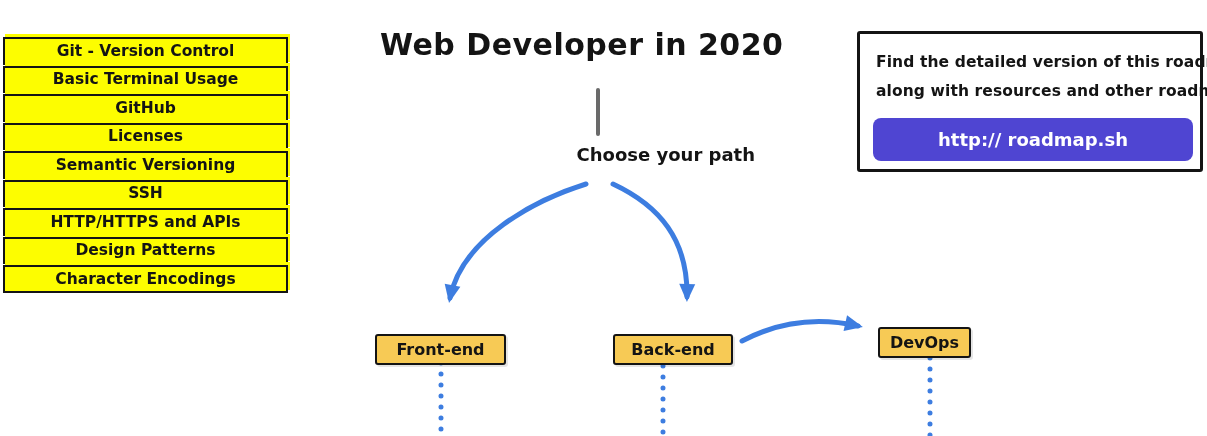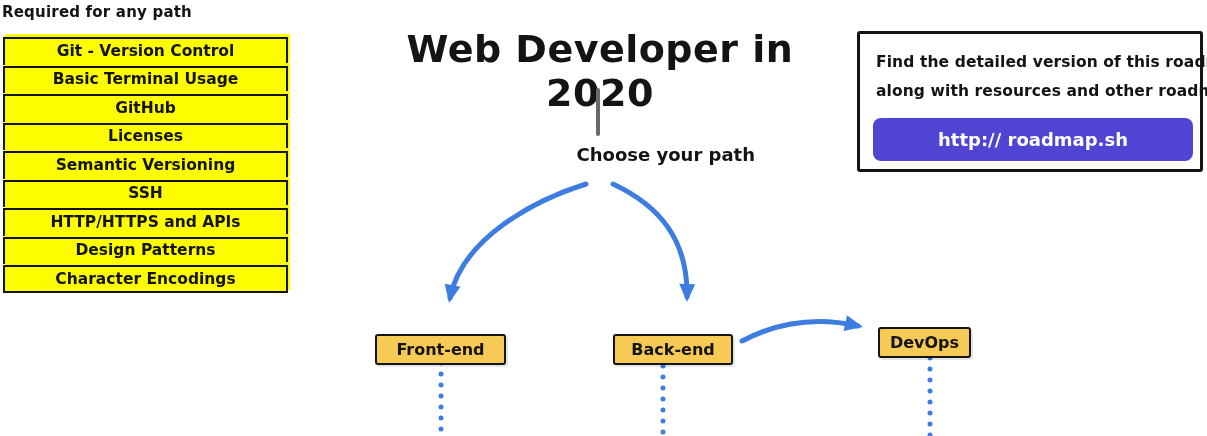--- a/index.html
+++ b/index.html
@@ -35,21 +35,21 @@
     background:var(--yellow);
     border:2px solid var(--ink);
     box-shadow:2px -3px 0 0 var(--yellow);
     display:flex;align-items:center;justify-content:center;
     font-size:15.5px;font-weight:bold;
     cursor:pointer;
   }
   
   .page-title{
     position:absolute;left:380px;top:27px;width:440px;
-    text-align:center;font-size:38px;font-weight:bold;letter-spacing:.5px;
+    font-size:30px;font-weight:bold;letter-spacing:.5px;
   }
   .title-stem{
     position:absolute;left:596px;top:88px;width:4px;height:48px;
     background:var(--gray-line);border-radius:2px;
   }
   .choose-path{
     position:absolute;left:455px;top:144px;width:300px;
     text-align:right;font-size:18px;font-weight:bold;
   }
   .node-box{
@@ -115,21 +115,20 @@
       </marker>
     </defs>
     <path class="arrow-path" marker-end="url(#ah)" d="M586,184 C535,200 462,238 450,298"></path>
     <path class="arrow-path" marker-end="url(#ah)" d="M613,184 C660,206 688,240 687,297"></path>
     <path class="arrow-path" marker-end="url(#ah)" d="M742,341 C780,321 818,317 858,326"></path>
     <path class="dotted-path" d="M441,363 L441,432"></path>
     <path class="dotted-path" d="M663,366 L663,434"></path>
     <path class="dotted-path" d="M930,358 L930,436"></path>
   </svg>
 
-  <div class="left-heading">Required for any path</div>
   <div class="left-col">
     <div class="topic-box">Git - Version Control</div>
     <div class="topic-box">Basic Terminal Usage</div>
     <div class="topic-box">GitHub</div>
     <div class="topic-box">Licenses</div>
     <div class="topic-box">Semantic Versioning</div>
     <div class="topic-box">SSH</div>
     <div class="topic-box">HTTP/HTTPS and APIs</div>
     <div class="topic-box">Design Patterns</div>
     <div class="topic-box">Character Encodings</div>

